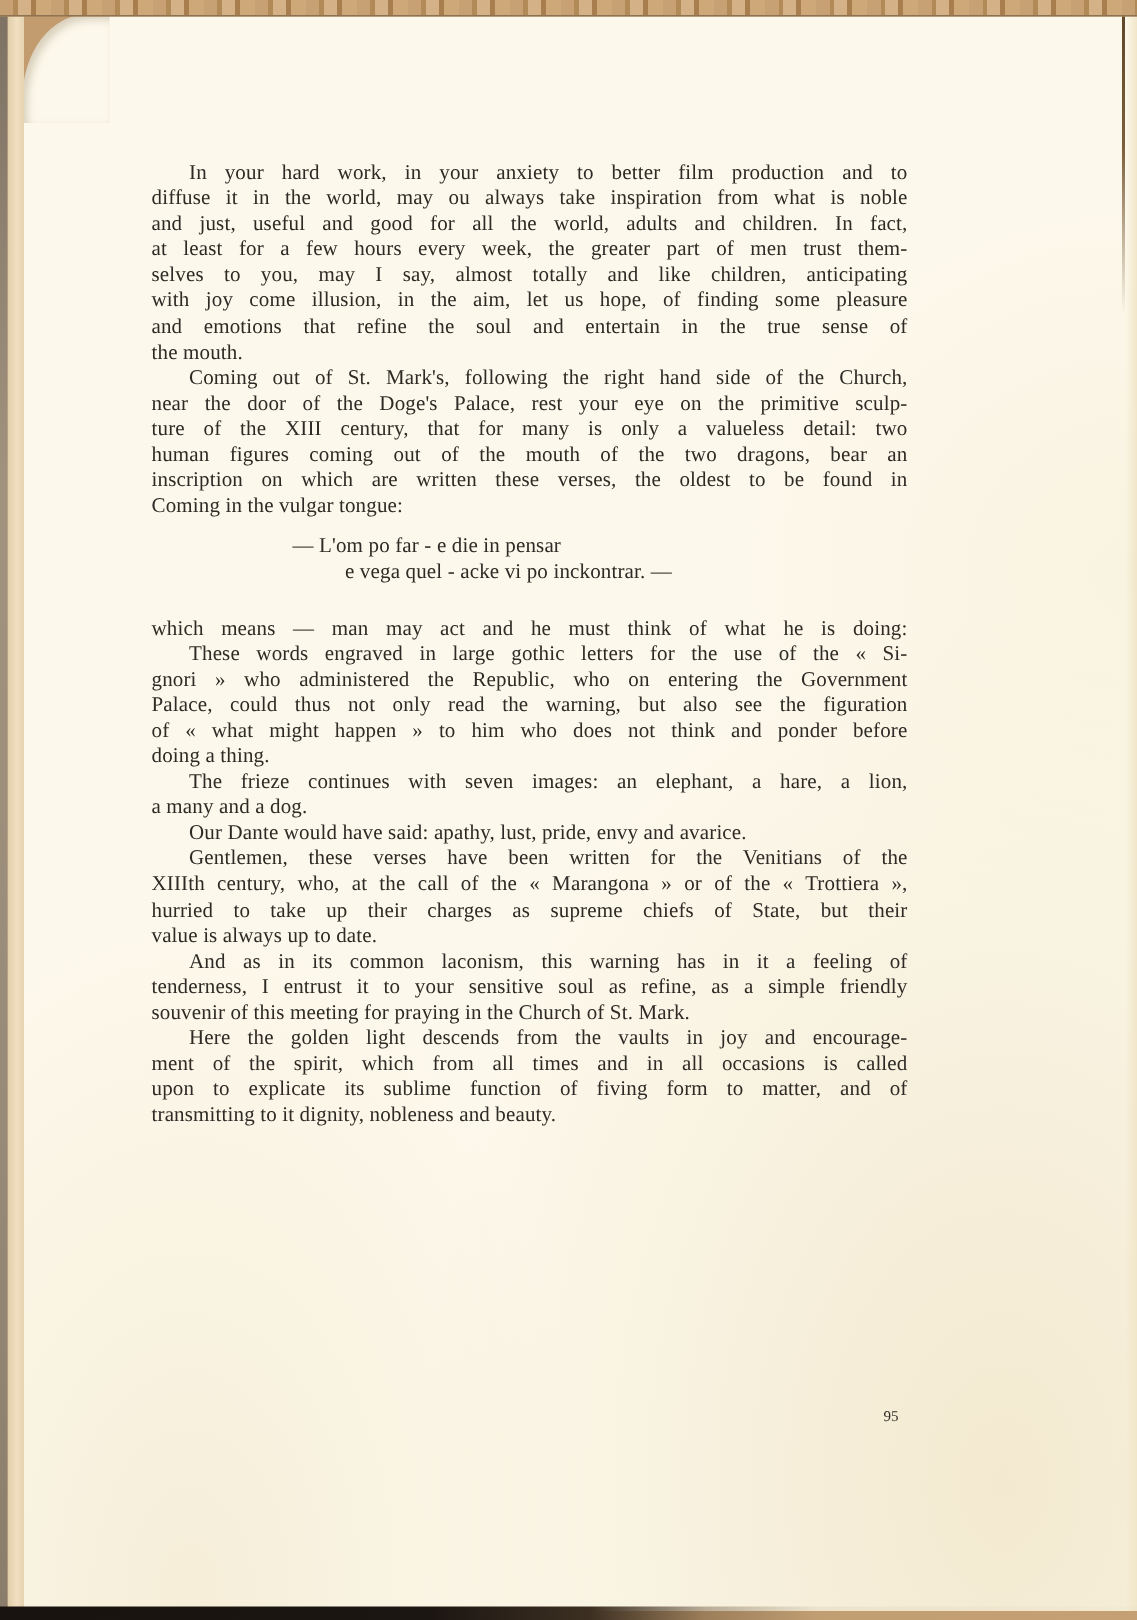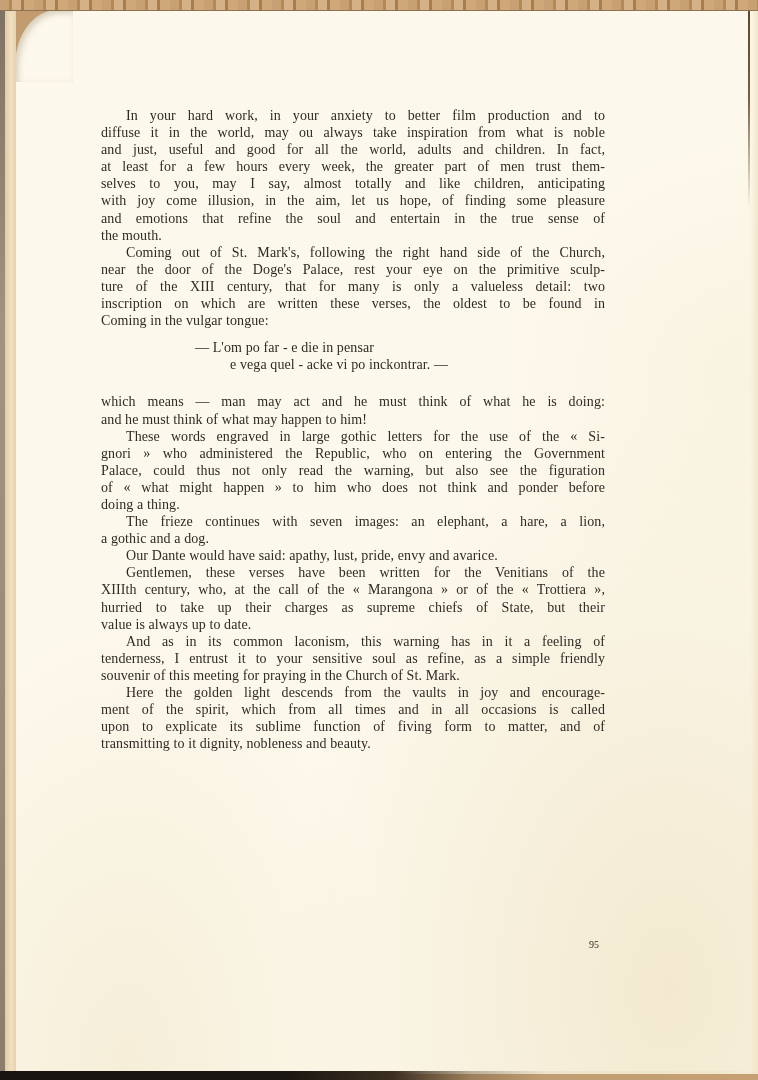--- a/index.html
+++ b/index.html
@@ -156,41 +156,41 @@
         <div class="line">at least for a few hours every week, the greater part of men trust them-</div>
         <div class="line">selves to you, may I say, almost totally and like children, anticipating</div>
         <div class="line">with joy come illusion, in the aim, let us hope, of finding some pleasure</div>
         <div class="line">and emotions that refine the soul and entertain in the true sense of</div>
         <div class="line last">the mouth.</div>
       </div>
       <div class="paragraph">
         <div class="line indent">Coming out of St. Mark's, following the right hand side of the Church,</div>
         <div class="line">near the door of the Doge's Palace, rest your eye on the primitive sculp-</div>
         <div class="line">ture of the XIII century, that for many is only a valueless detail: two</div>
+        <div class="line">human figures coming out of the mouth of the two dragons, bear an</div>
         <div class="line">inscription on which are written these verses, the oldest to be found in</div>
         <div class="line last">Coming in the vulgar tongue:</div>
       </div>
       <div class="verse">
         <div class="line">— L'om po far - e die in pensar</div>
         <div class="line last">e vega quel - acke vi po inckontrar. —</div>
       </div>
       <div class="paragraph">
         <div class="line">which means — man may act and he must think of what he is doing:</div>
-        <div class="line last">and he must think of what may happen to him!</div>
       </div>
       <div class="paragraph">
         <div class="line indent">These words engraved in large gothic letters for the use of the « Si-</div>
         <div class="line">gnori » who administered the Republic, who on entering the Government</div>
         <div class="line">Palace, could thus not only read the warning, but also see the figuration</div>
         <div class="line">of « what might happen » to him who does not think and ponder before</div>
         <div class="line last">doing a thing.</div>
       </div>
       <div class="paragraph">
         <div class="line indent">The frieze continues with seven images: an elephant, a hare, a lion,</div>
-        <div class="line last">a gothic and a dog.</div>
+        <div class="line last">a many and a dog.</div>
       </div>
       <div class="paragraph">
         <div class="line last indent">Our Dante would have said: apathy, lust, pride, envy and avarice.</div>
       </div>
       <div class="paragraph">
         <div class="line indent">Gentlemen, these verses have been written for the Venitians of the</div>
         <div class="line">XIIIth century, who, at the call of the « Marangona » or of the « Trottiera »,</div>
         <div class="line">hurried to take up their charges as supreme chiefs of State, but their</div>
         <div class="line last">value is always up to date.</div>
       </div>

